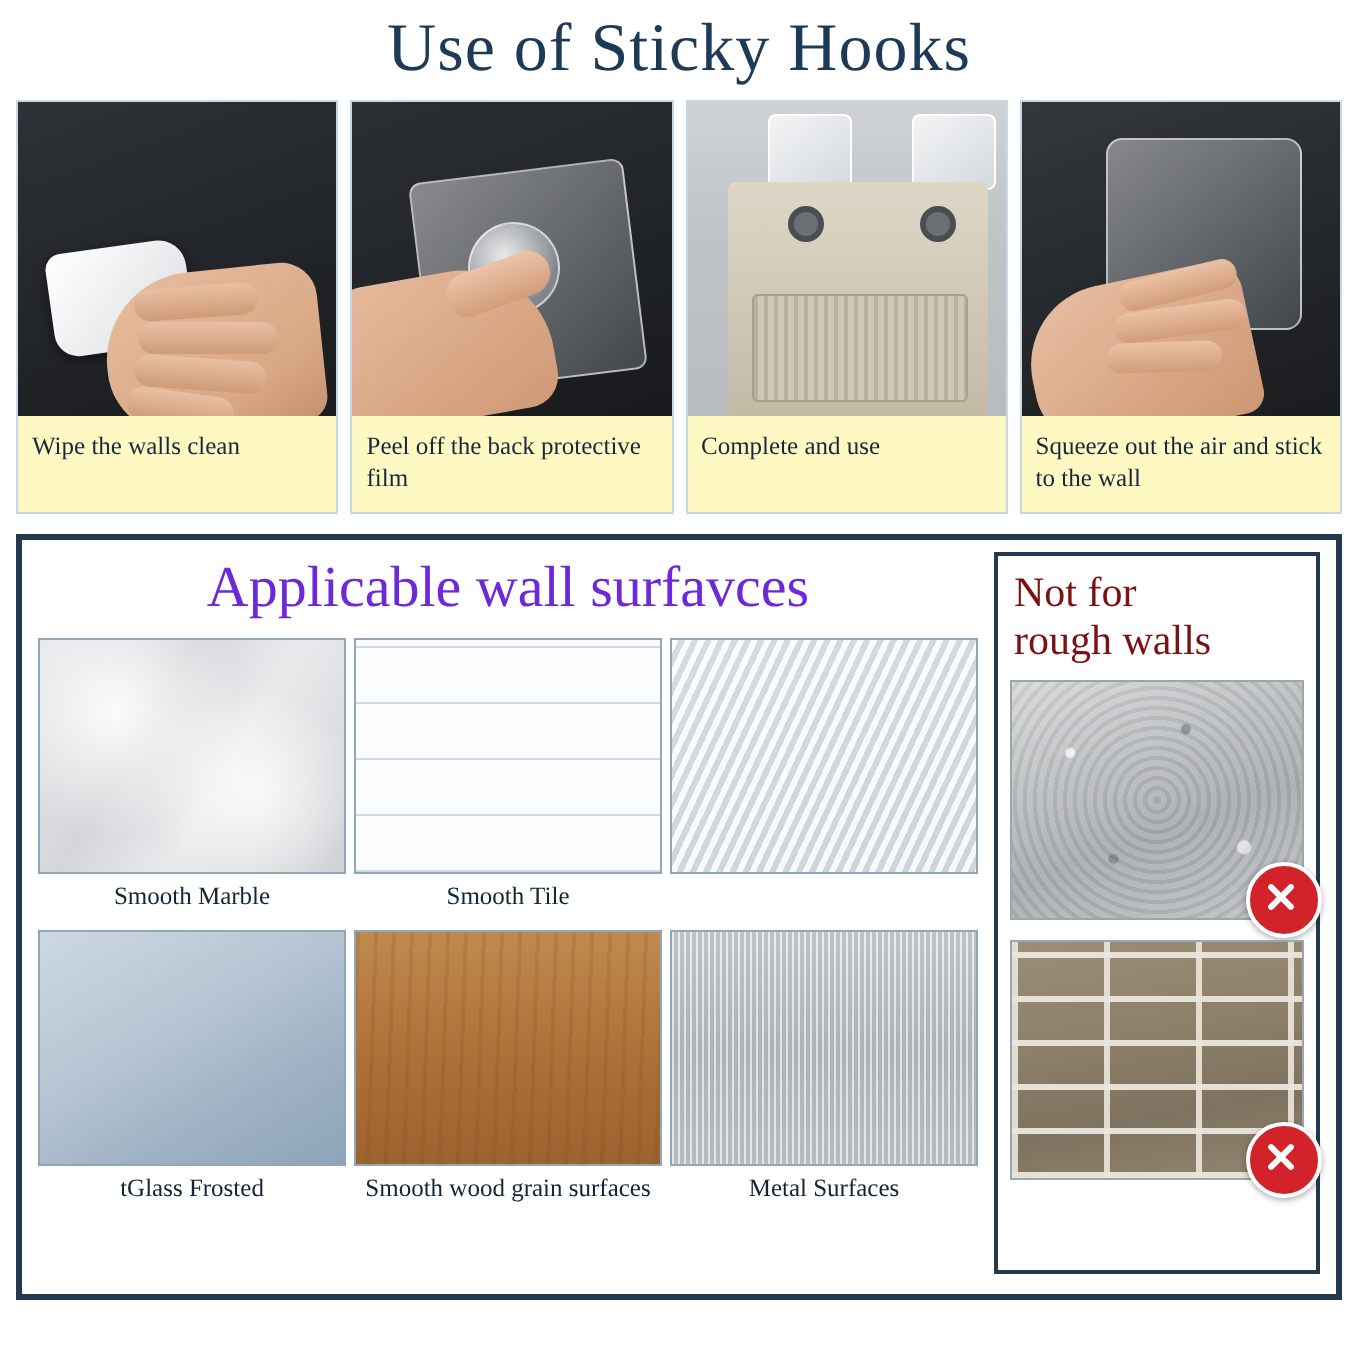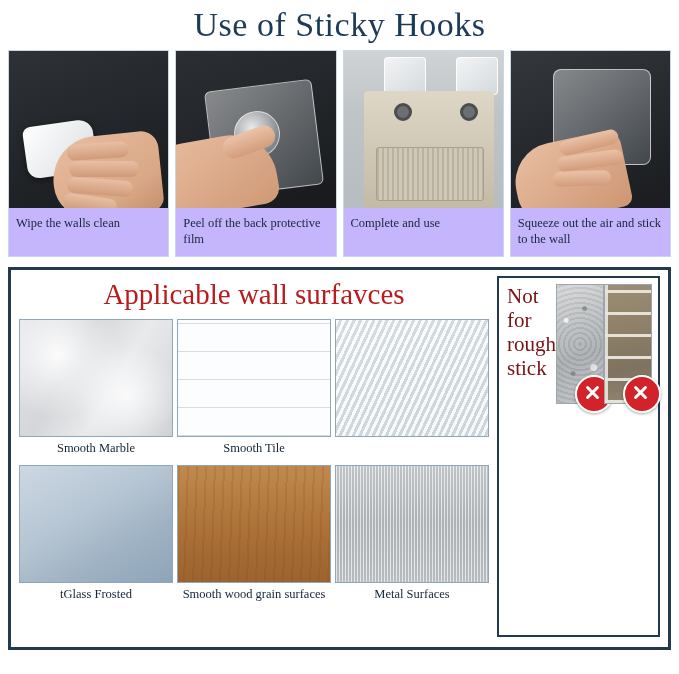--- a/index.html
+++ b/index.html
@@ -34,21 +34,21 @@
 
   
   .steps {
     display: flex;
     gap: 6px;
     padding: 0 8px;
     box-sizing: border-box;
   }
   .step {
     width: 162px;
-    background: #c4b5fd;
+    background: #fef9c3;
     border: 1px solid #c9d8e8;
     box-sizing: border-box;
     display: flex;
     flex-direction: column;
   }
   .step-photo {
     height: 157px;
     position: relative;
     overflow: hidden;
   }
@@ -227,21 +227,21 @@
     height: 100%;
     box-sizing: border-box;
   }
   .left-col {
     flex: 1 1 auto;
     display: flex;
     flex-direction: column;
   }
   .panel-title {
     text-align: center;
-    color: #b91c1c;
+    color: #6d28d9;
     font-size: 29px;
     font-family: "Liberation Serif", serif;
     margin: 2px 0 8px 0;
     font-weight: normal;
   }
   .grid {
     display: grid;
     grid-template-columns: repeat(3, 1fr);
     gap: 3px 4px;
   }
@@ -295,21 +295,21 @@
       linear-gradient(180deg,#d2d6d8,#b8bdc0 50%,#c6cacd);
   }
 
   
   .right-col {
     width: 163px;
     border: 2px solid #23394f;
     box-sizing: border-box;
     padding: 6px 6px 8px 6px;
     display: flex;
-    flex-direction: row;
+    flex-direction: column;
   }
   .warn-title {
     color: #7a1112;
     font-size: 21px;
     line-height: 1.15;
     font-family: "Liberation Serif", serif;
     margin: 0 0 8px 2px;
   }
   .warn-photo {
     position: relative;
@@ -448,21 +448,21 @@
             <div class="swatch sw-metal"></div>
             <div class="cell-label">Metal Surfaces</div>
           </div>
 
         </div>
       </div>
 
       <div class="right-col">
         <div class="warn-title">
           <div>Not for</div>
-          <div>rough stick</div>
+          <div>rough walls</div>
         </div>
 
         <div class="warn-photo rough-stucco">
           <div class="x-badge"></div>
         </div>
 
         <div class="warn-photo rough-brick">
           <div class="x-badge"></div>
         </div>
       </div>

